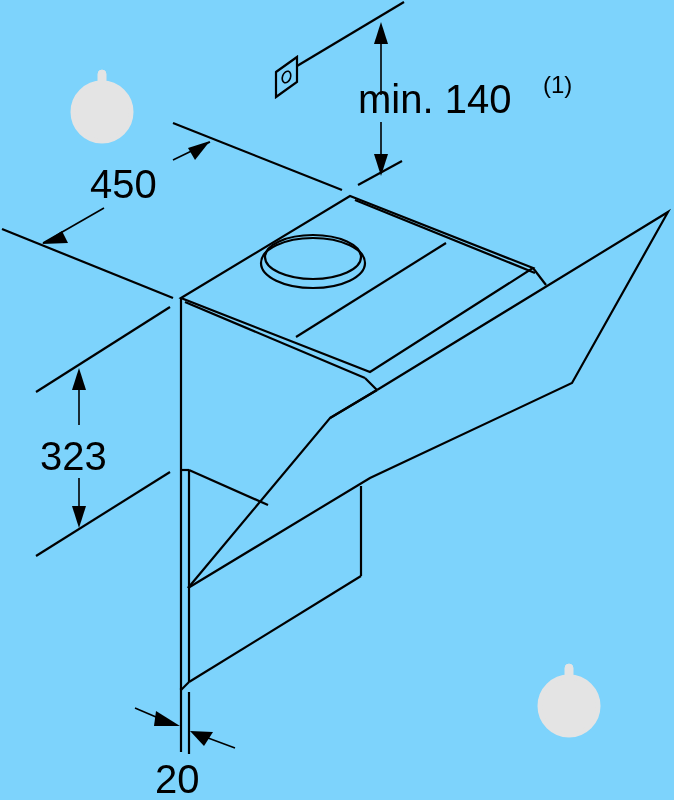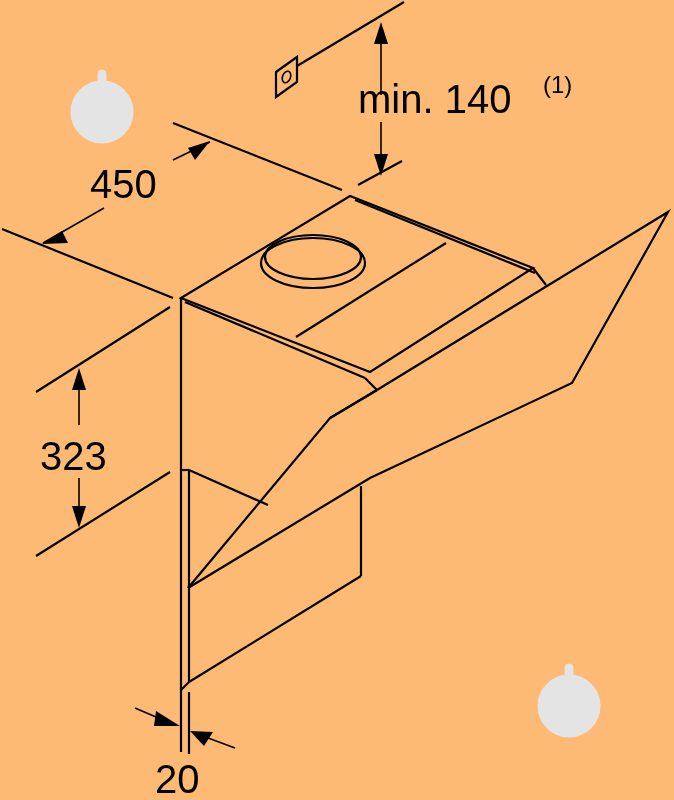--- a/index.html
+++ b/index.html
@@ -1,16 +1,16 @@
 <!DOCTYPE html>
 <html><head>
 <meta charset="utf-8">
 <style>
   html, body { margin: 0; padding: 0; background: #ffffff; }
-  #canvas { position: relative; width: 674px; height: 800px; overflow: hidden; background: #fdba74; }
+  #canvas { position: relative; width: 674px; height: 800px; overflow: hidden; background: #7dd3fc; }
   svg { position: absolute; left: 0; top: 0; }
   .dim-text { font-family: "Liberation Sans", sans-serif; fill: #000; }
   .ln { stroke: #000; stroke-width: 2.2; fill: none; stroke-linejoin: miter; }
   .thin { stroke: #000; stroke-width: 1.6; fill: none; }
   .wm { fill: #e4e4e4; stroke: #e4e4e4; }
 </style>
 </head>
 <body>
 
 <div id="canvas">

